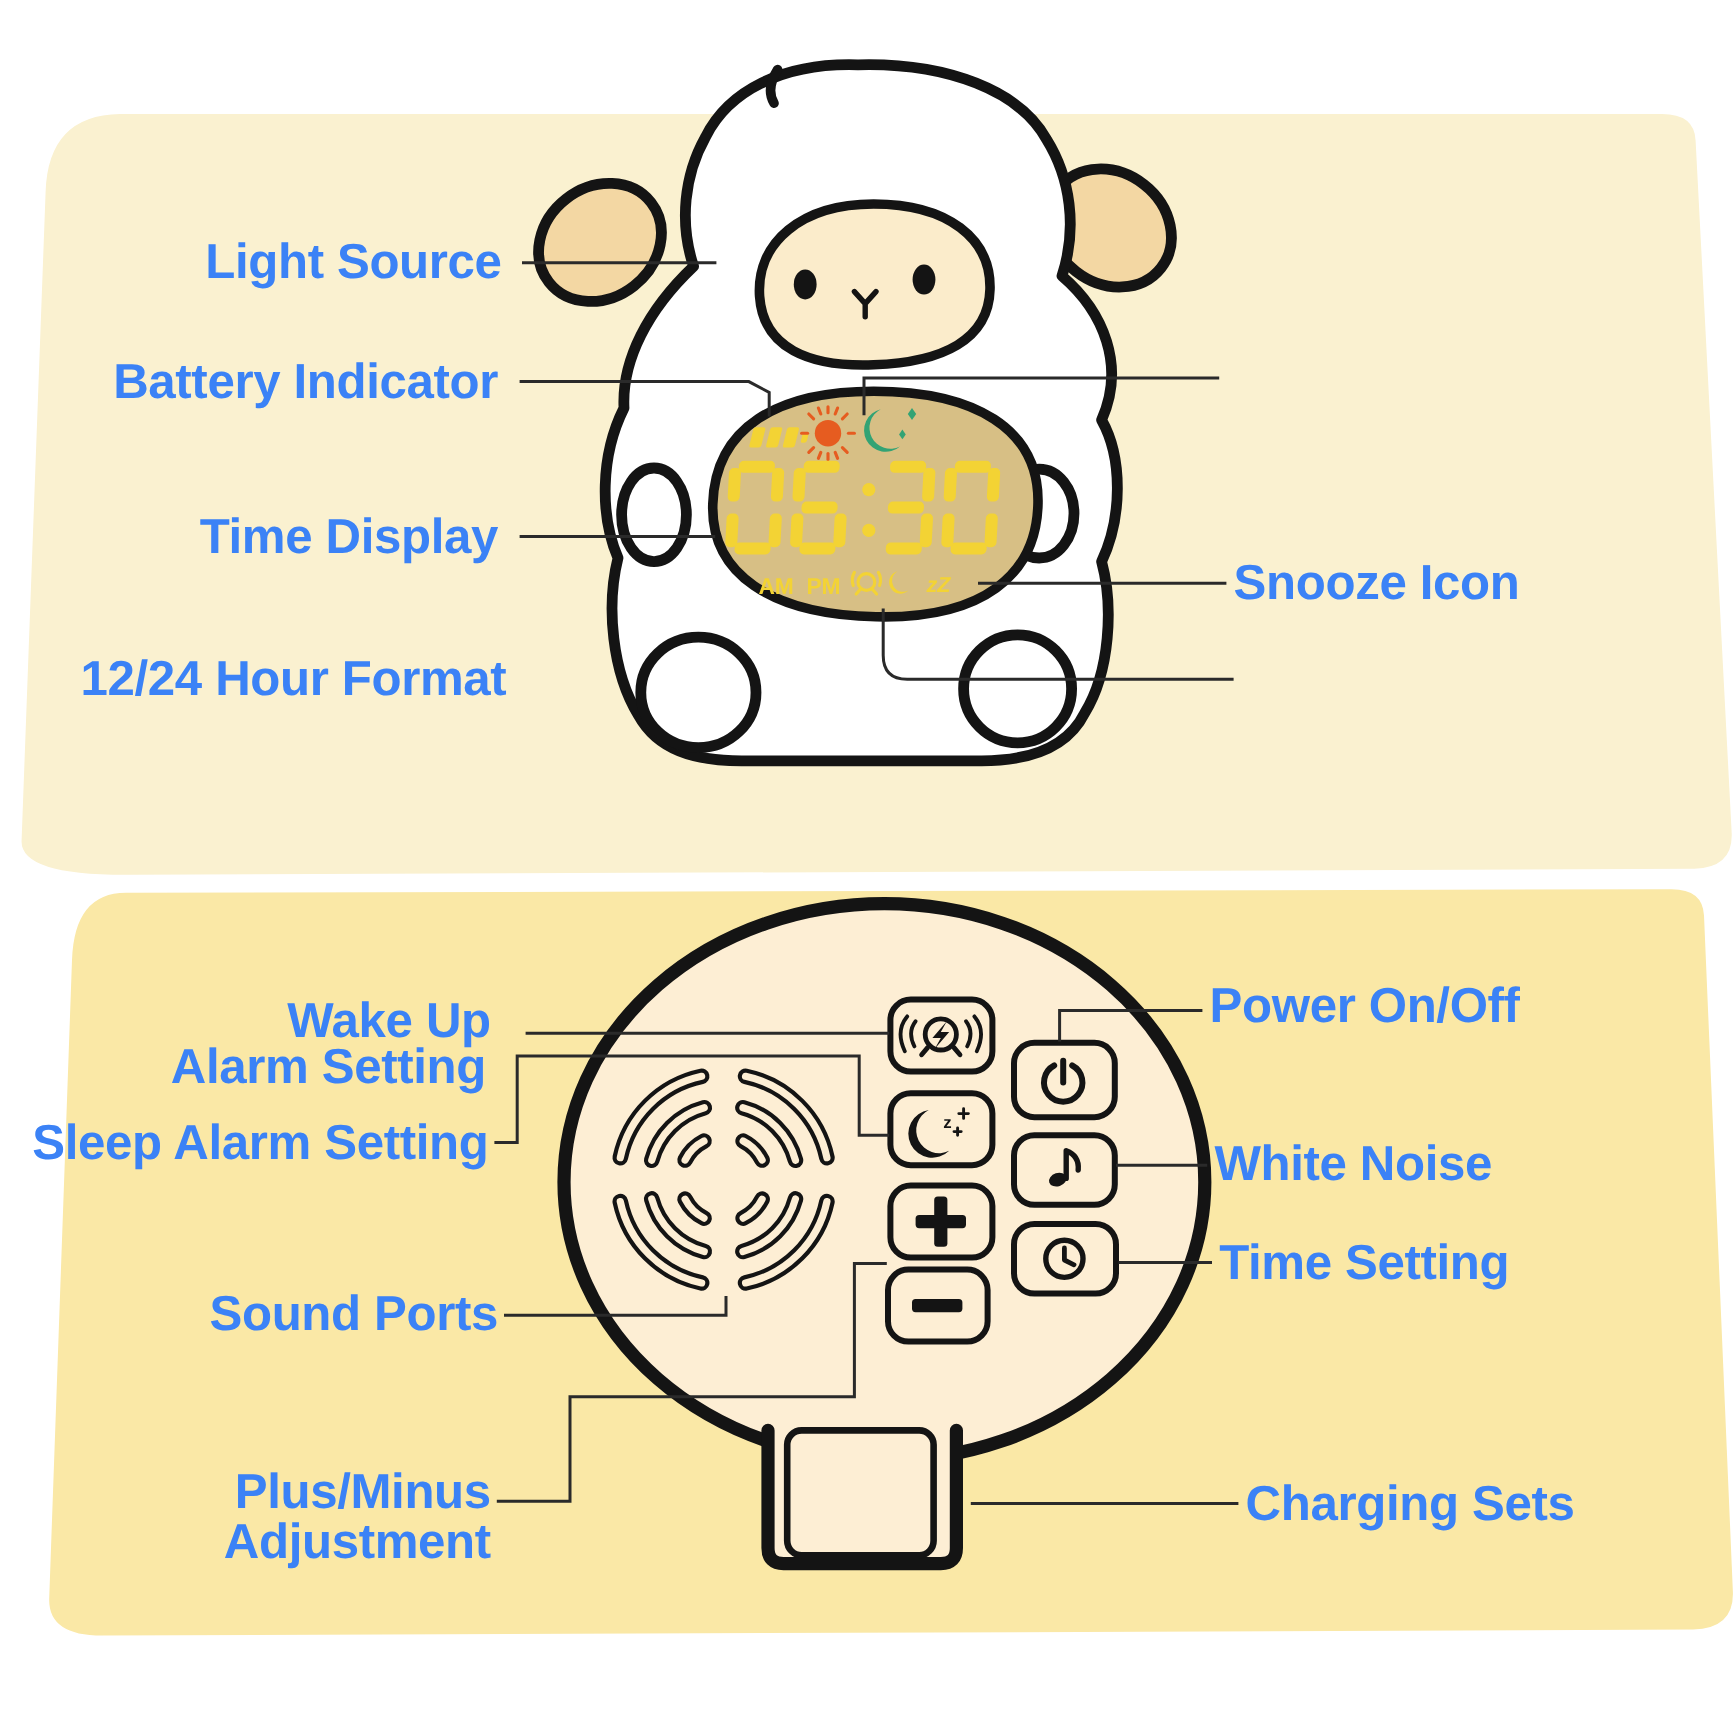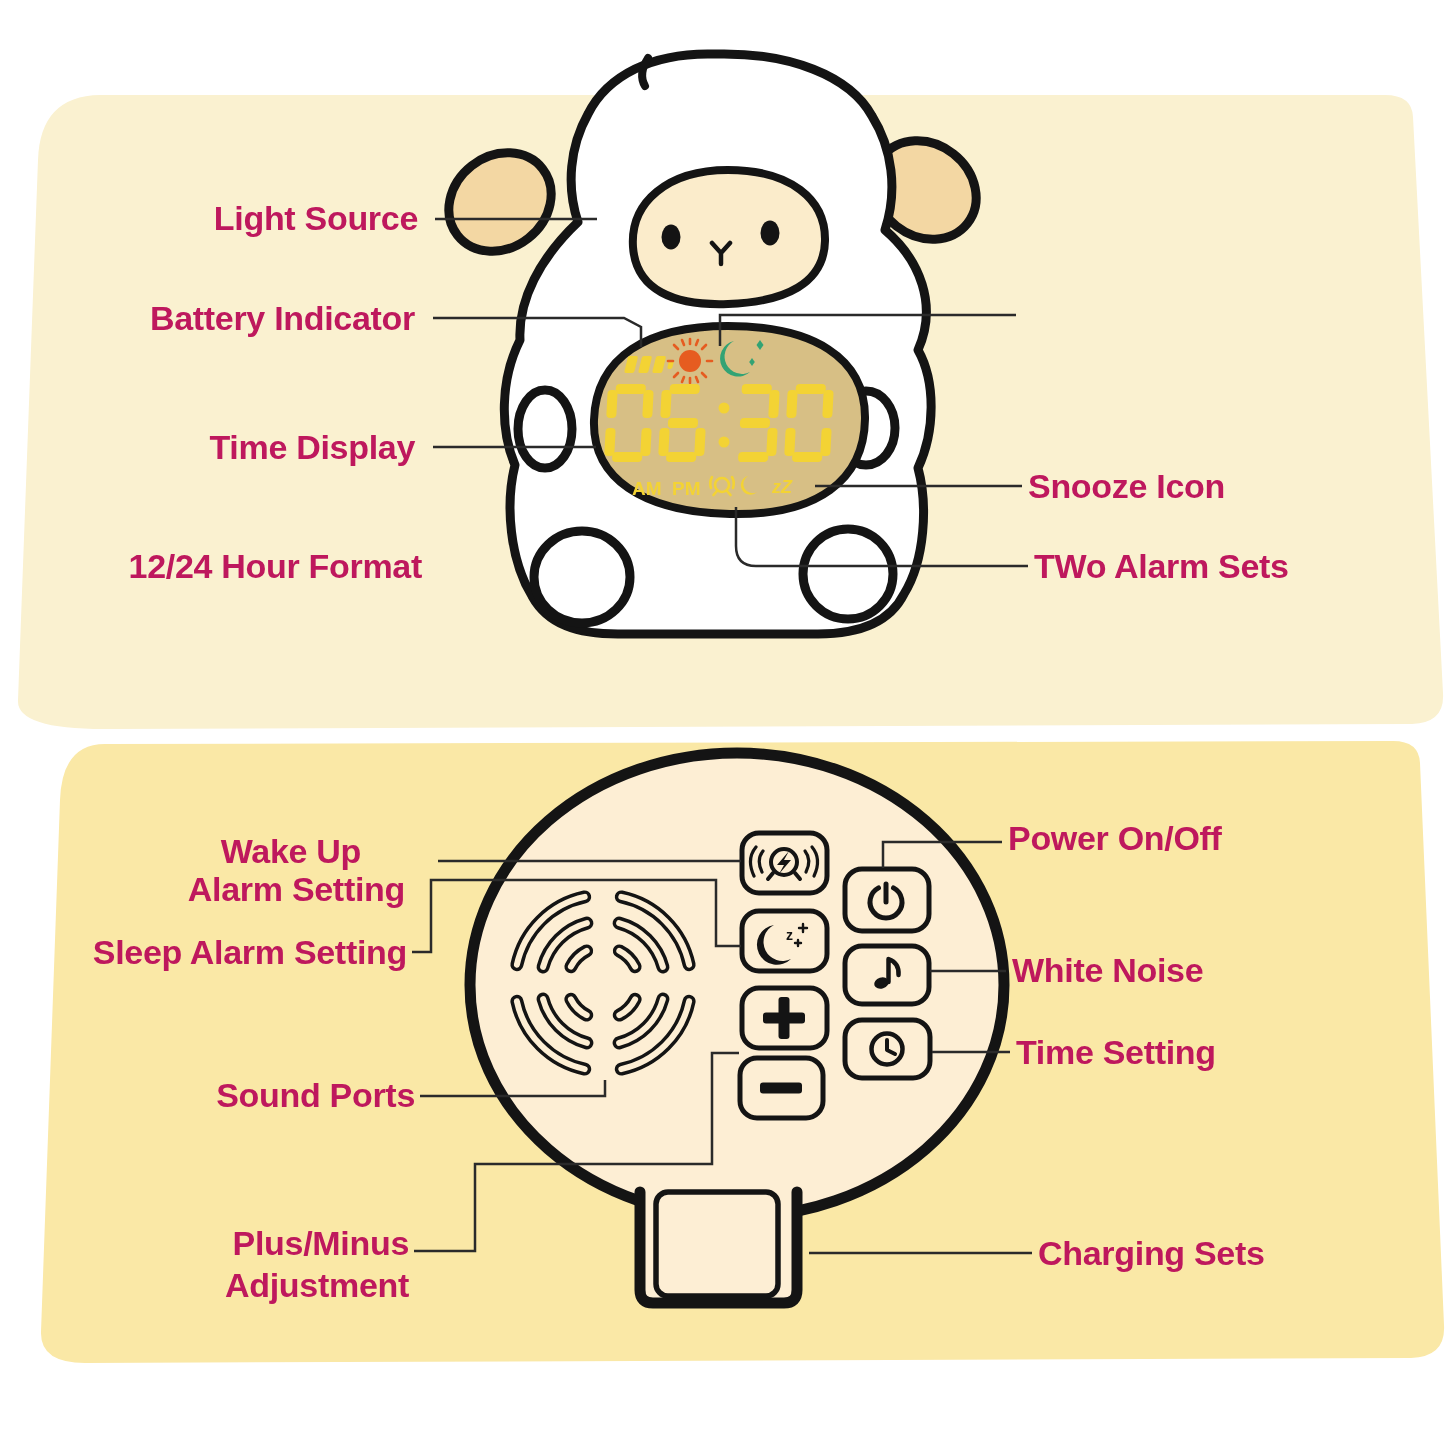--- a/index.html
+++ b/index.html
@@ -1,19 +1,19 @@
 <!DOCTYPE html>
 <html><head>
 <meta charset="utf-8">
 <style>
   html,body{margin:0;padding:0;background:#ffffff;}
   .canvas{position:relative;width:1445px;height:1445px;background:#ffffff;overflow:hidden;
           font-family:"Liberation Sans",sans-serif;}
   .canvas svg{position:absolute;left:0;top:0;}
-  .lbl{position:absolute;font-weight:bold;font-size:34px;color:#be185d;white-space:nowrap;
+  .lbl{position:absolute;font-weight:bold;font-size:41px;color:#3b82f6;white-space:nowrap;
        transform:translateY(-50%);letter-spacing:-0.3px;}
   .lbl.r{text-align:right;}
 </style>
 </head>
 <body>
 
 <div class="canvas">
 
 <svg width="1445" height="1445" viewBox="0 0 1445 1445">
 
@@ -222,23 +222,22 @@
     <path d="M 1010,1052 H 932"></path>
     <path d="M 1032,1253 H 809"></path>
   </g>
 </svg>
 
   <div class="lbl r" style="top:218px;  right:1027px;">Light Source</div>
   <div class="lbl r" style="top:318px;  right:1030px;">Battery Indicator</div>
   <div class="lbl r" style="top:447px;  right:1030px;">Time Display</div>
   <div class="lbl r" style="top:566px;  right:1023px;">12/24 Hour Format</div>
   <div class="lbl" style="top:486px;  left:1028px;">Snooze Icon</div>
-  <div class="lbl" style="top:566px;  left:1034px;">TWo Alarm Sets</div>
-
-  <div class="lbl r" style="top:851px;  right:1084px;">Wake Up</div>
+
+  <div class="lbl r" style="top:851px;  right:1036px;">Wake Up</div>
   <div class="lbl r" style="top:889px;  right:1040px;">Alarm Setting</div>
   <div class="lbl r" style="top:952px;  right:1038px;">Sleep Alarm Setting</div>
   <div class="lbl r" style="top:1095px; right:1030px;">Sound Ports</div>
   <div class="lbl r" style="top:1243px; right:1036px;">Plus/Minus</div>
   <div class="lbl r" style="top:1285px; right:1036px;">Adjustment</div>
   <div class="lbl" style="top:838px;  left:1008px;">Power On/Off</div>
   <div class="lbl" style="top:970px;  left:1012px;">White Noise</div>
   <div class="lbl" style="top:1052px; left:1016px;">Time Setting</div>
   <div class="lbl" style="top:1253px; left:1038px;">Charging Sets</div>
 </div>

